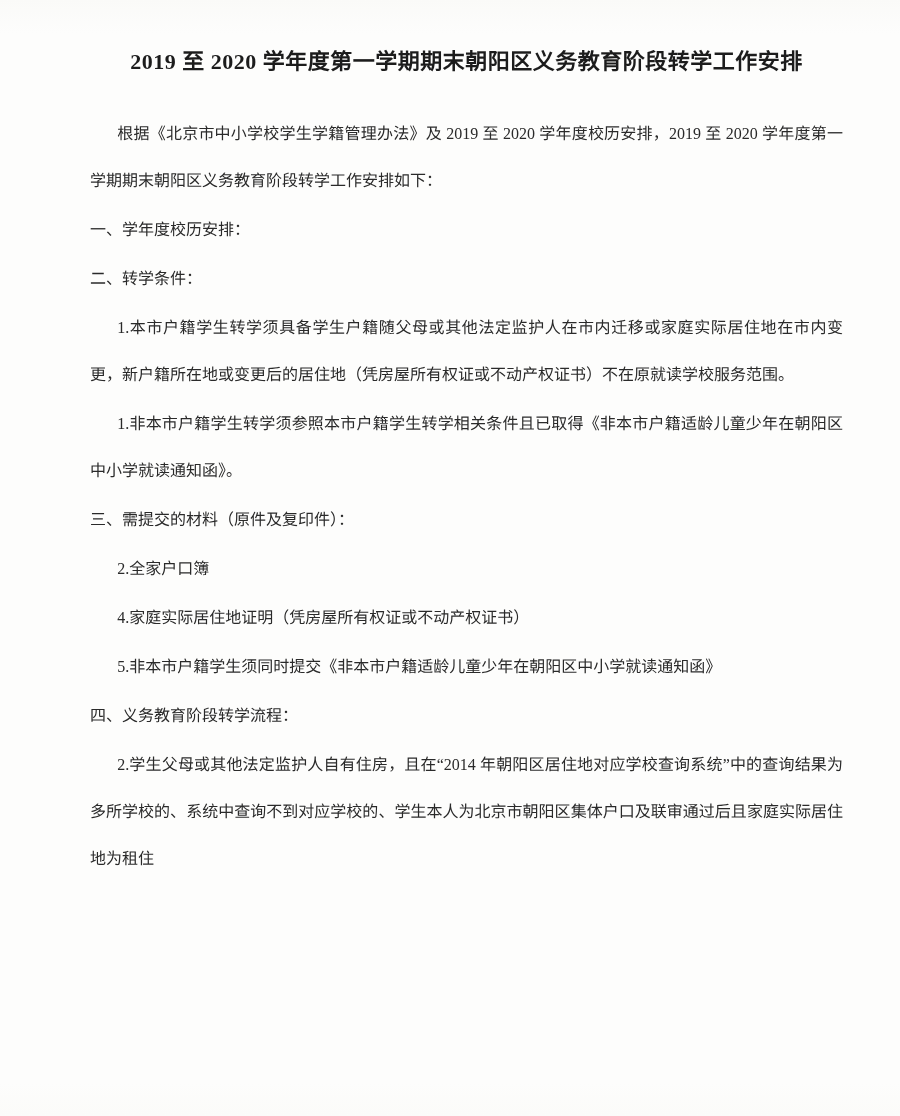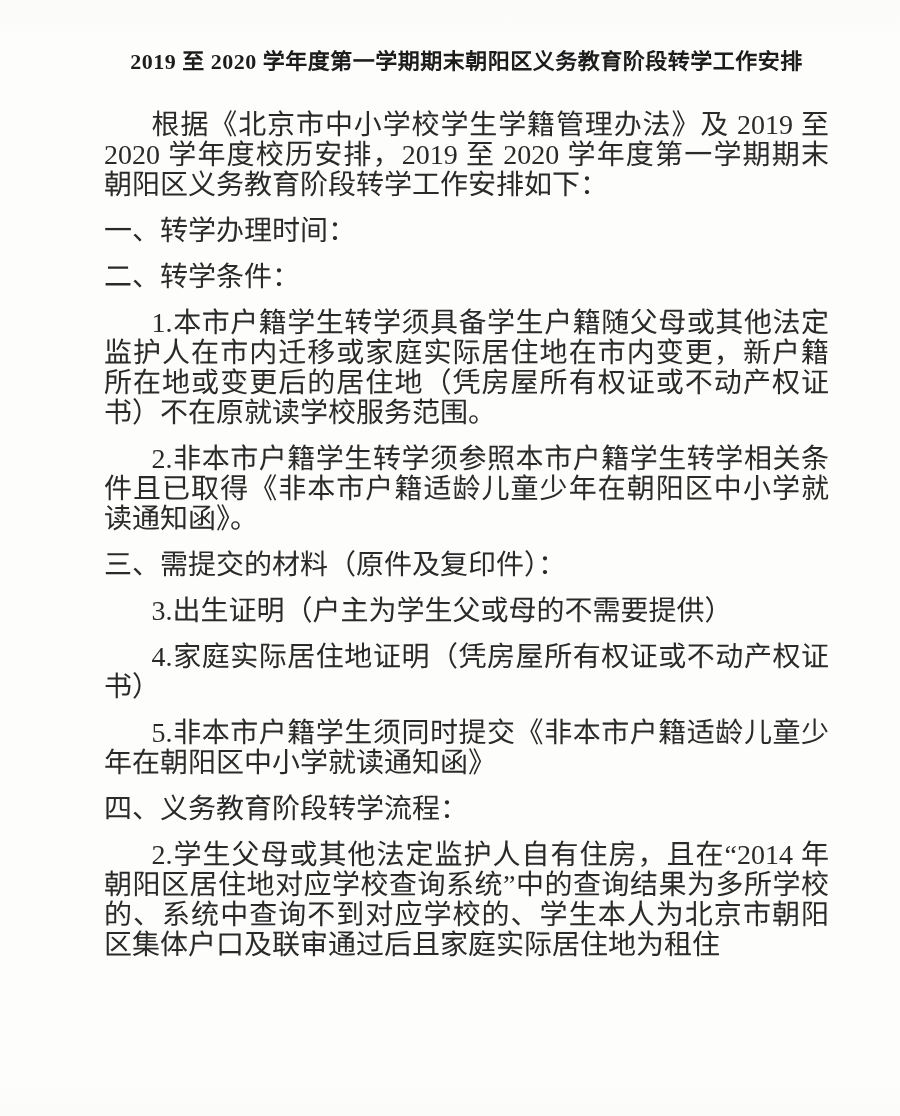--- a/index.html
+++ b/index.html
@@ -23,56 +23,56 @@
   .doc-title {
     font-size: 22px;
     font-weight: bold;
     text-align: center;
     color: #1c1c1c;
     margin: 0 0 28px 0;
     line-height: 40px;
     letter-spacing: 0.5px;
   }
   .para {
-    margin: 16px;
-    font-size: 28px;
-    line-height: 30px;
+    margin: 2px;
+    font-size: 16px;
+    line-height: 47px;
     text-align: justify;
     color: #2a2a2a;
   }
   .para.indent {
     text-indent: 1.7em;
   }
   .para.heading {
     text-indent: 0;
   }
 </style>
 </head>
 <body>
 
 <div class="page">
 
   <h1 class="doc-title">2019 至 2020 学年度第一学期期末朝阳区义务教育阶段转学工作安排</h1>
 
   <p class="para indent">根据《北京市中小学校学生学籍管理办法》及 2019 至 2020 学年度校历安排，2019 至 2020 学年度第一学期期末朝阳区义务教育阶段转学工作安排如下：</p>
 
-  <p class="para heading">一、转学办理时间：</p>
+  <p class="para heading">一、学年度校历安排：</p>
 
 
   <p class="para heading">二、转学条件：</p>
 
   <p class="para indent">1.本市户籍学生转学须具备学生户籍随父母或其他法定监护人在市内迁移或家庭实际居住地在市内变更，新户籍所在地或变更后的居住地（凭房屋所有权证或不动产权证书）不在原就读学校服务范围。</p>
 
-  <p class="para indent">2.非本市户籍学生转学须参照本市户籍学生转学相关条件且已取得《非本市户籍适龄儿童少年在朝阳区中小学就读通知函》。</p>
+  <p class="para indent">1.非本市户籍学生转学须参照本市户籍学生转学相关条件且已取得《非本市户籍适龄儿童少年在朝阳区中小学就读通知函》。</p>
 
   <p class="para heading">三、需提交的材料（原件及复印件）：</p>
 
 
+  <p class="para indent">2.全家户口簿</p>
 
-  <p class="para indent">3.出生证明（户主为学生父或母的不需要提供）</p>
 
   <p class="para indent">4.家庭实际居住地证明（凭房屋所有权证或不动产权证书）</p>
 
   <p class="para indent">5.非本市户籍学生须同时提交《非本市户籍适龄儿童少年在朝阳区中小学就读通知函》</p>
 
   <p class="para heading">四、义务教育阶段转学流程：</p>
 
 
   <p class="para indent">2.学生父母或其他法定监护人自有住房，且在“2014 年朝阳区居住地对应学校查询系统”中的查询结果为多所学校的、系统中查询不到对应学校的、学生本人为北京市朝阳区集体户口及联审通过后且家庭实际居住地为租住</p>
 

